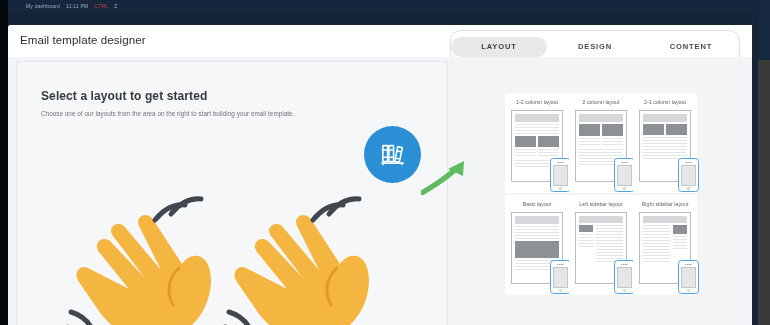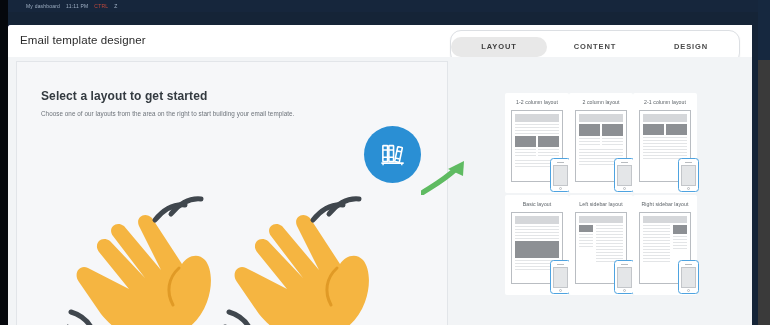--- a/index.html
+++ b/index.html
@@ -190,22 +190,22 @@
     <span>Z</span>
   </div>
 
   <div class="app">
 
     <div class="header">
       <div class="app-title">Email template designer</div>
 
       <div class="tabs">
         <div class="tab active">LAYOUT</div>
+        <div class="tab">DESIGN</div>
         <div class="tab">CONTENT</div>
-        <div class="tab">DESIGN</div>
       </div>
     </div>
 
     <div class="canvas">
 
       <div class="editor-panel">
         <div class="editor-inner">
           <div class="headline">Select a layout to get started</div>
           <div class="subline">Choose one of our layouts from the area on the right to start building your email template.</div>
 

